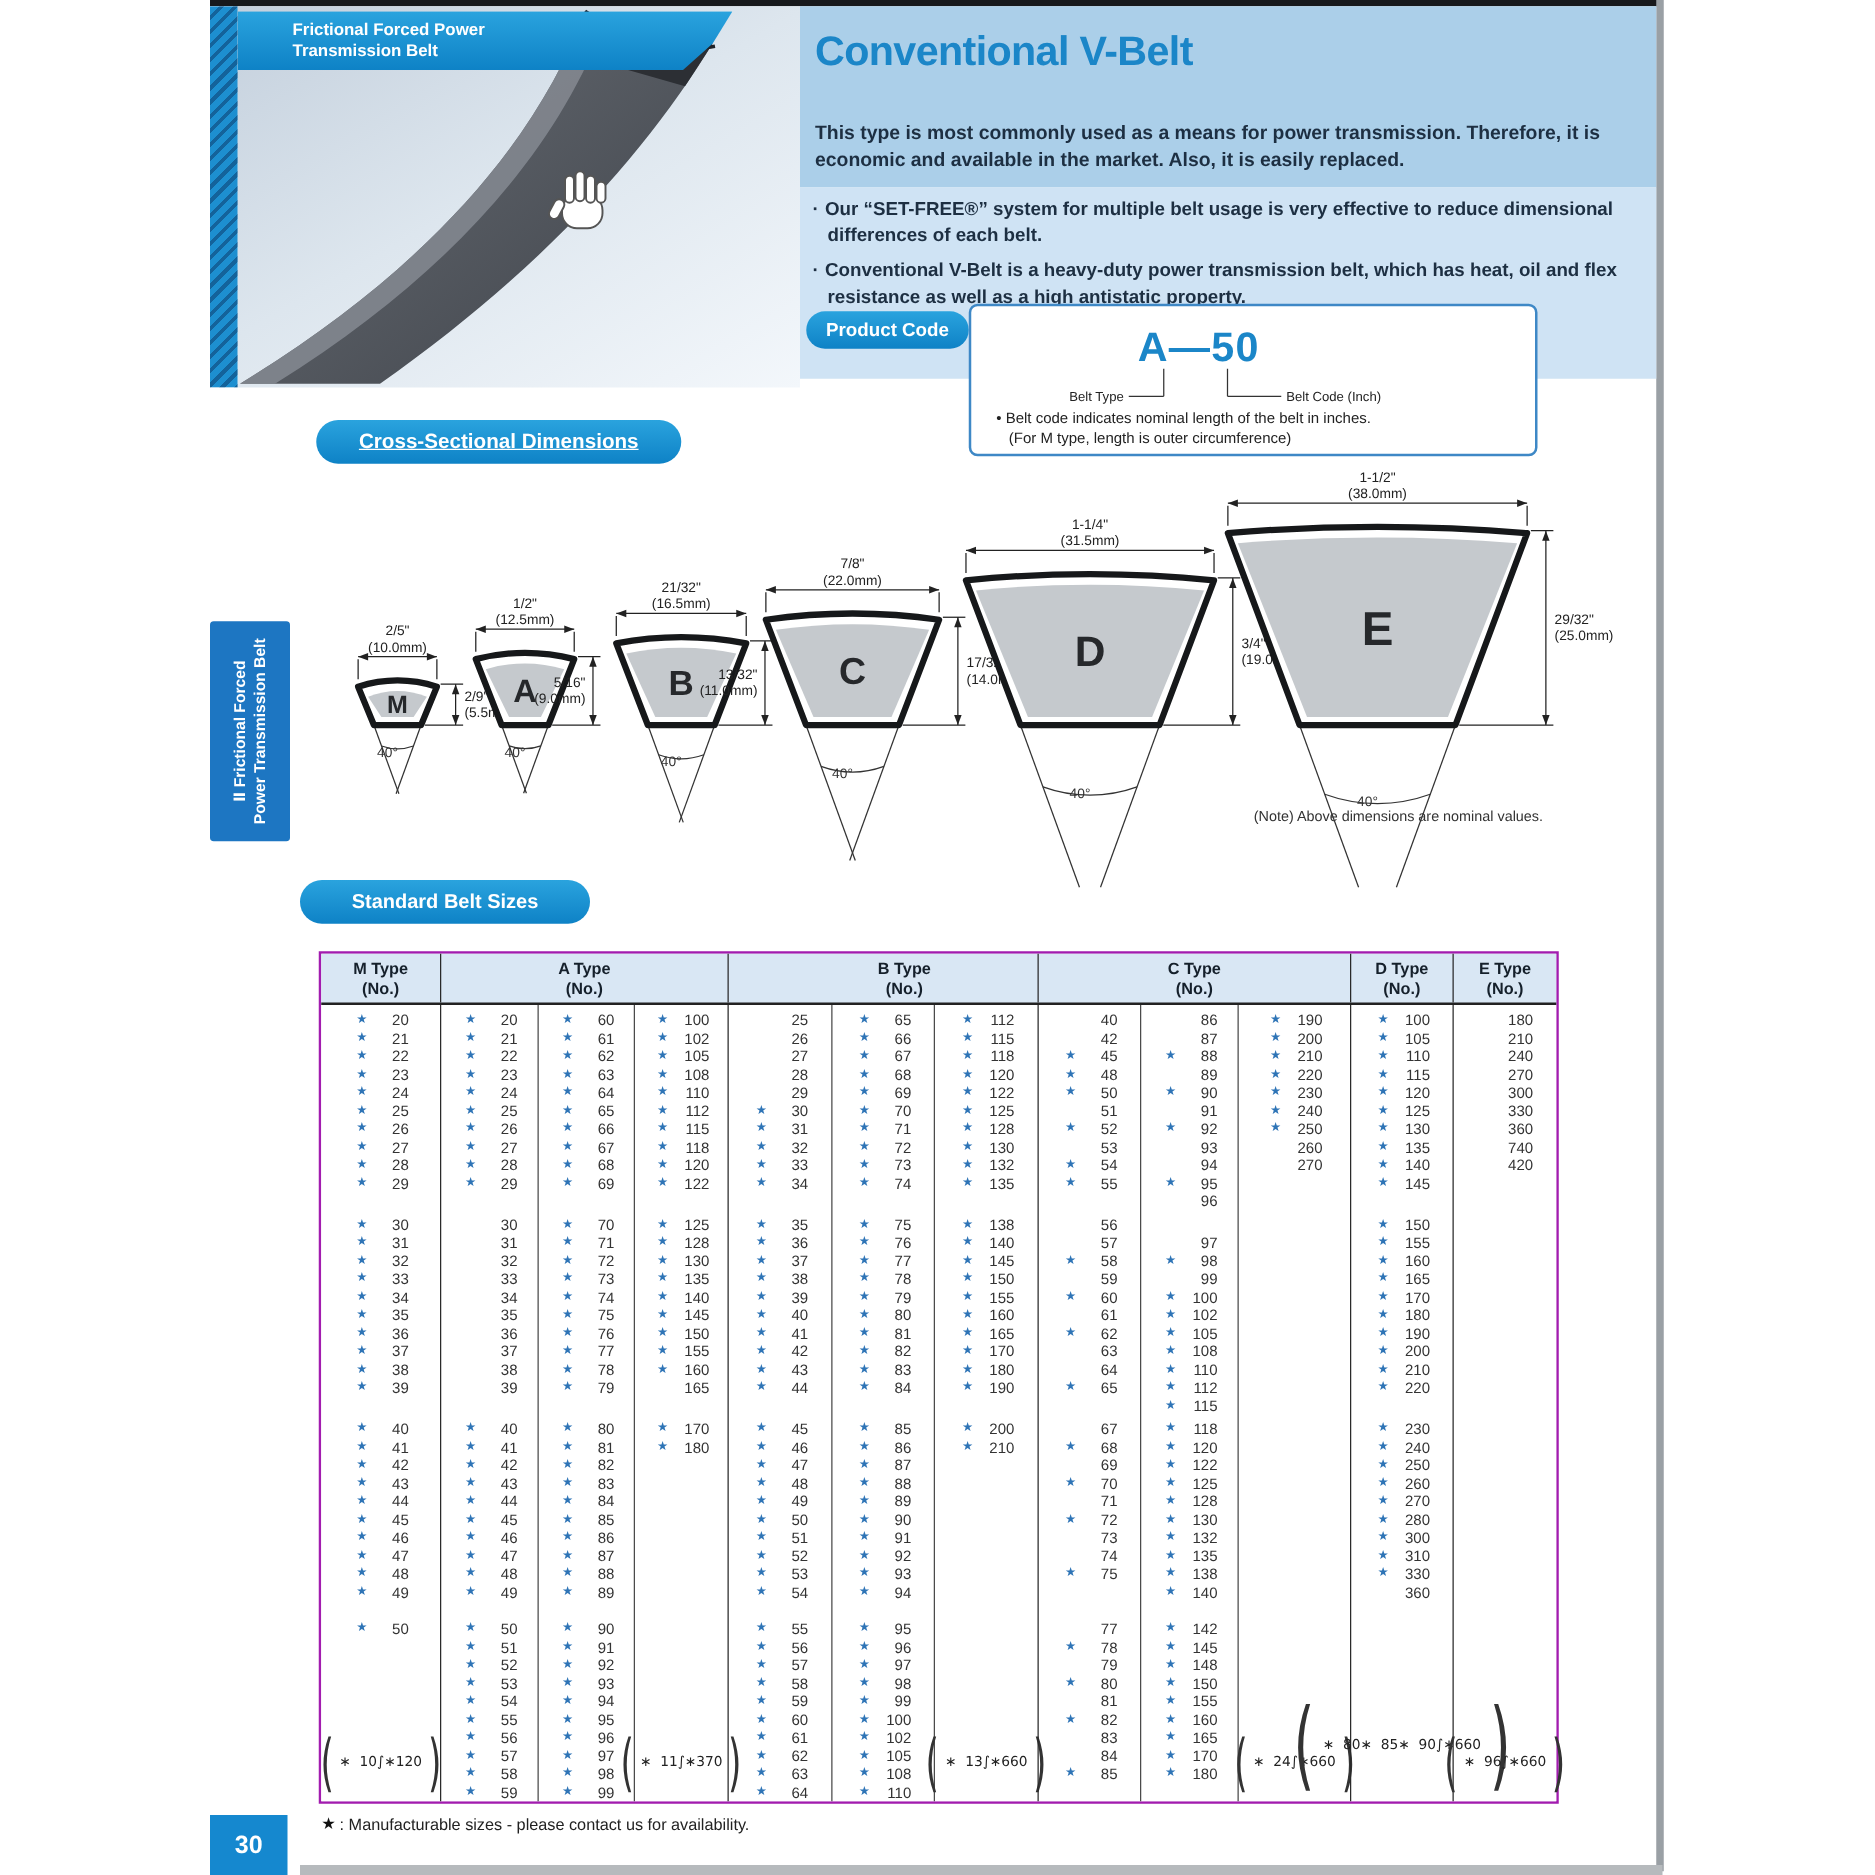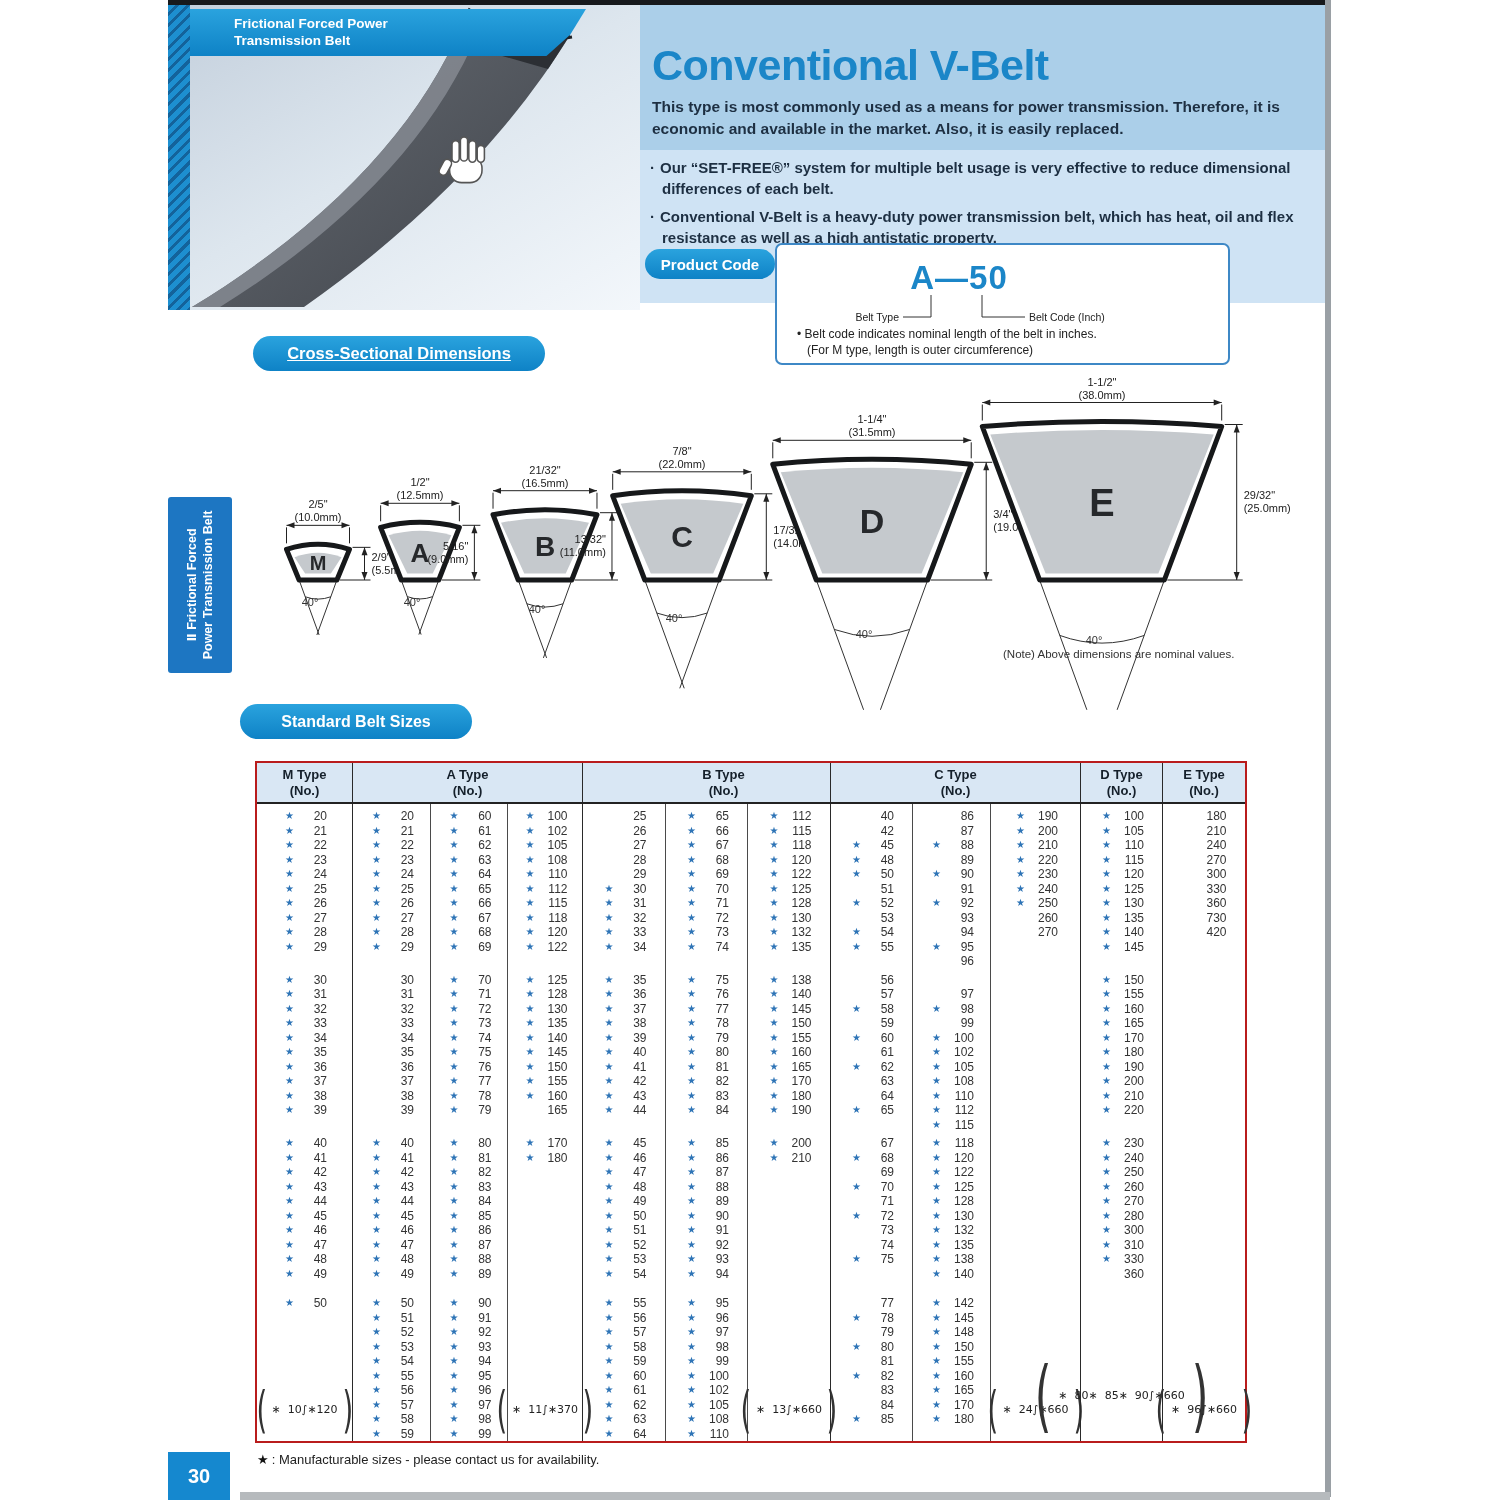--- a/index.html
+++ b/index.html
@@ -18,21 +18,21 @@
          background-image:repeating-linear-gradient(135deg,rgba(255,255,255,0) 0 5px,rgba(8,45,90,.45) 5px 8px);}
   #ribbon{position:absolute;left:22px;top:4px;width:396px;height:47px;
           background:linear-gradient(#2aa3de,#0e82c6);
           clip-path:polygon(0 0,100% 0,96% 55%,90% 100%,0 100%);
           display:flex;flex-direction:column;justify-content:center;padding-left:44px;box-sizing:border-box;}
   #ribbon div{color:#fff;font-weight:bold;font-size:13.5px;line-height:1.25;}
 
   
   #panel-dark{left:640px;top:5px;width:685px;height:145px;background:#abcfe9;}
   #panel-light{left:640px;top:150px;width:685px;height:153px;background:#cfe3f4;}
-  #main-title{left:652px;top:22px;width:660px;font-size:43px;font-weight:bold;color:#1b86c8;letter-spacing:-0.5px;margin-top:19px;}
+  #main-title{left:652px;top:22px;width:660px;font-size:33px;font-weight:bold;color:#1b86c8;letter-spacing:-0.5px;}
   #intro{left:652px;top:96px;width:662px;font-size:15.5px;font-weight:bold;color:#1d2f42;line-height:1.45;}
   .bullet{left:648px;width:668px;font-size:15px;font-weight:bold;color:#1d2f42;line-height:1.4;
           padding-left:14px;text-indent:-12px;box-sizing:border-box;}
   #bullet-0{top:157px;} #bullet-1{top:206px;}
   .bullet .dot{font-weight:bold;padding-right:5px;}
 
   
   #pc-pill{left:645px;top:249px;width:130px;height:30px;border-radius:15px;
            background:linear-gradient(#2aa3de,#0e82c6);color:#fff;font-weight:bold;font-size:15px;
            display:flex;align-items:center;justify-content:center;}
@@ -46,21 +46,21 @@
 
   #diagram-note{left:1003px;top:648px;font-size:11.5px;color:#333;}
 
   
   #side-tab{left:168px;top:497px;width:64px;height:176px;background:#1d76c2;border-radius:3px;overflow:visible;}
   #side-tab-inner{position:absolute;width:176px;height:64px;left:-56px;top:56px;transform:rotate(-90deg);
                   display:flex;flex-direction:column;justify-content:center;align-items:center;}
   #side-tab-inner span{color:#fff;font-weight:bold;font-size:12.5px;line-height:1.3;white-space:nowrap;}
 
   
-  #belt-table{left:255px;top:761px;width:988px;border:2px solid #b91c1c;box-sizing:content-box;}
+  #belt-table{left:255px;top:761px;width:988px;border:2px solid #a21caf;box-sizing:content-box;}
   #thead{display:grid;background:#d9e7f4;border-bottom:2.5px solid #222;}
   .hcell{display:flex;flex-direction:column;align-items:center;justify-content:center;height:39px;
          font-size:13px;font-weight:bold;color:#15202b;line-height:1.2;}
   .hcell.bl{border-left:1.8px solid #2a2a2a;}
   #tbody{display:grid;background:#fff;position:relative;height:637px;}
   .tcol{position:relative;padding-top:5px;box-sizing:border-box;}
   .tcol.thick{border-left:1.8px solid #2a2a2a;}
   .tcol.thin{border-left:1px solid #4a4a4a;}
   .tgroup{overflow:hidden;}
   .trow{display:flex;align-items:center;justify-content:center;height:14.5px;}
@@ -2347,21 +2347,21 @@
             <div class="trow">
               <span class="tstar"></span>
               <span class="tval">330</span>
             </div>
             <div class="trow">
               <span class="tstar"></span>
               <span class="tval">360</span>
             </div>
             <div class="trow">
               <span class="tstar"></span>
-              <span class="tval">730</span>
+              <span class="tval">740</span>
             </div>
             <div class="trow">
               <span class="tstar"></span>
               <span class="tval">420</span>
             </div>
             <div class="trow">
               <span class="tstar"></span>
               <span class="tval"></span>
             </div>
             <div class="trow">

